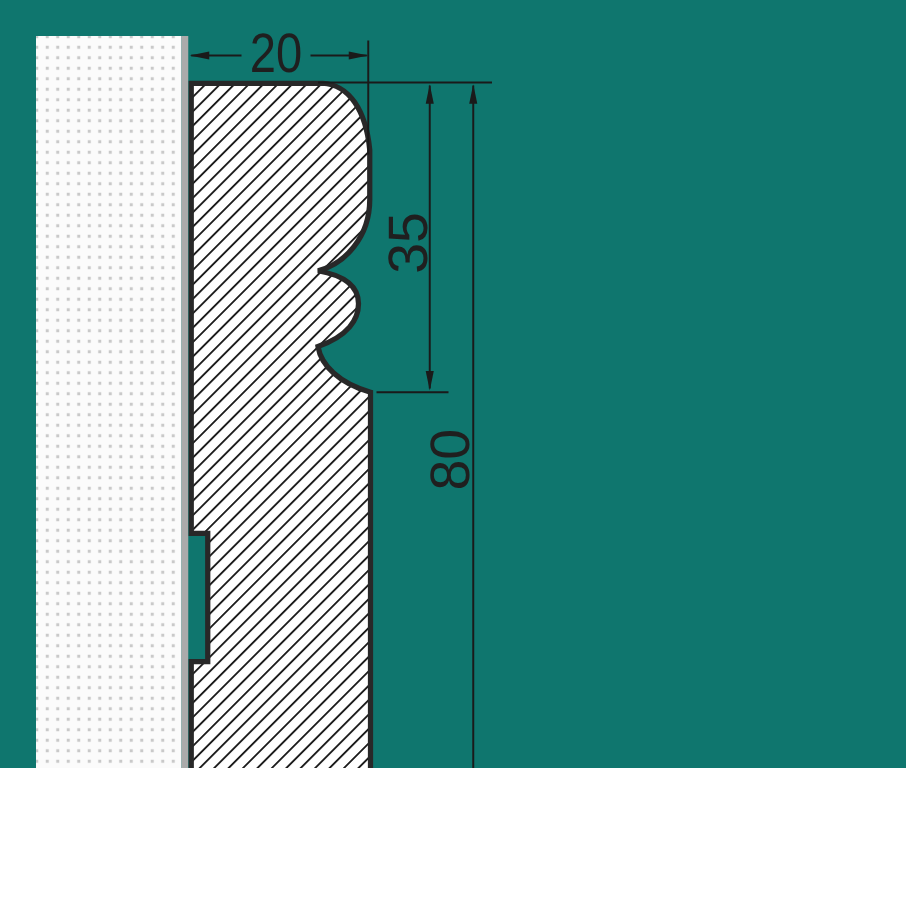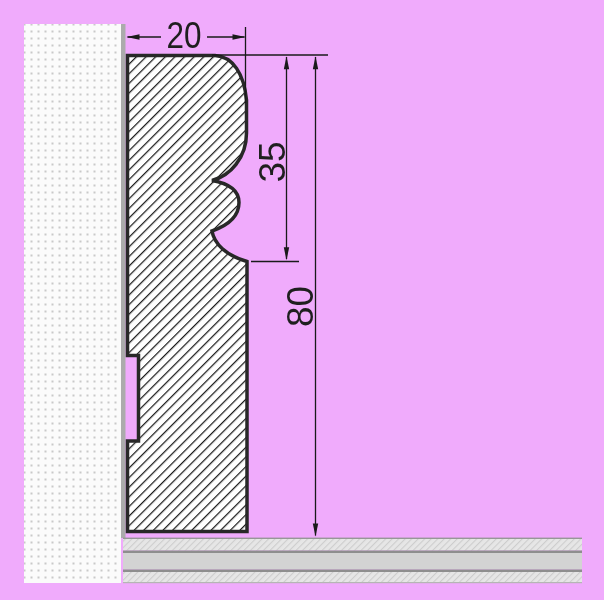--- a/index.html
+++ b/index.html
@@ -1,20 +1,20 @@
 <!DOCTYPE html>
 <html><head>
 <meta charset="utf-8">
 <style>
   html, body { margin: 0; padding: 0; background: #ffffff; }
   .stage {
     position: relative;
     width: 604px;
-    height: 600px;
-    background: #f0abfc;
+    height: 512px;
+    background: #0f766e;
     overflow: hidden;
     font-family: "Liberation Sans", sans-serif;
   }
   svg text {
     font-family: "Liberation Sans", sans-serif;
     font-size: 37px;
     fill: #1f1f1f;
   }
 </style>
 </head>

